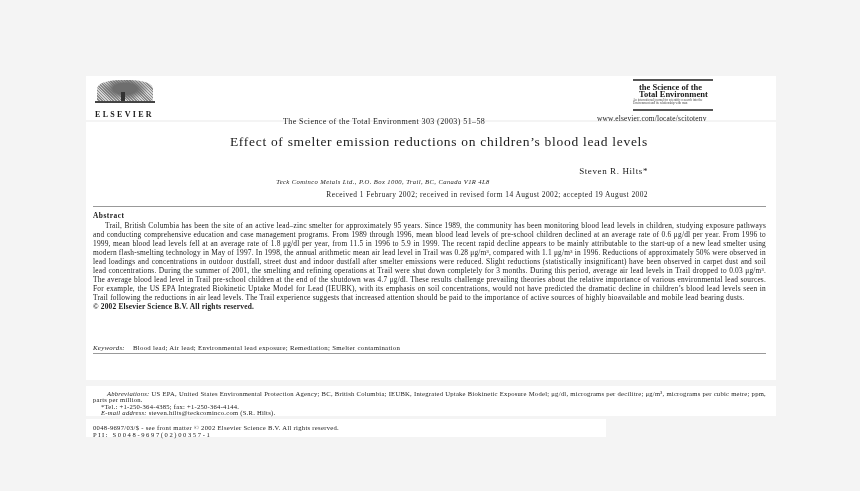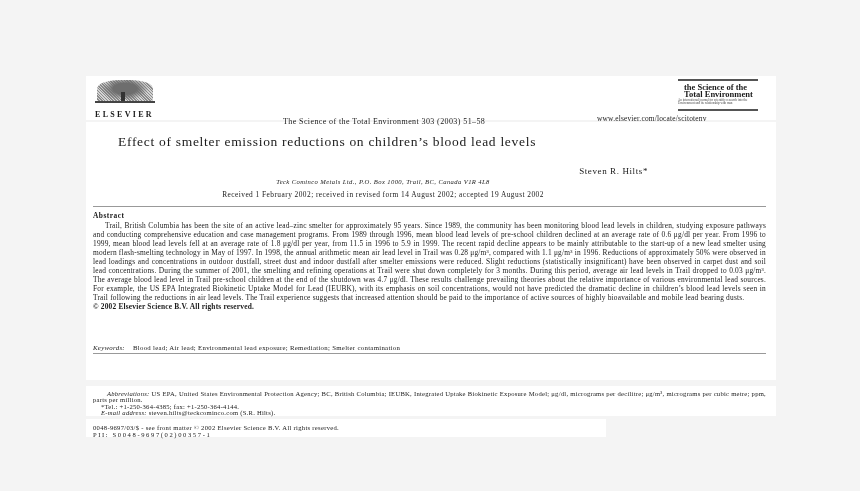--- a/index.html
+++ b/index.html
@@ -21,32 +21,32 @@
       radial-gradient(ellipse at 50% 40%, #555 0 30%, transparent 60%),
       repeating-linear-gradient(45deg, #777 0 1px, #ccc 1px 2px);
     border-radius:40% 40% 10% 10%;
     opacity:.85;
   }
   .trunk { position:absolute; left:26px; top:14px; width:4px; height:10px; background:#333; }
   .ground { position:absolute; left:0; top:23px; width:60px; height:2px; background:#444; }
   .elsevier { position:absolute; left:95px; top:110px; font-size:8px; letter-spacing:2.3px; font-weight:bold; }
   .journal-cite { left:283px; top:117px; font-size:8px; letter-spacing:.4px; }
 
-  .brand-box { position:absolute; left:633px; top:79px; width:80px; height:32px;margin-left:45px; }
+  .brand-box { position:absolute; left:633px; top:79px; width:80px; height:32px; }
   .brand-rule { position:absolute; left:0; width:80px; height:2px; background:#555; }
   .brand-title { position:absolute; left:6px; font-size:8.5px; font-weight:bold; line-height:8px; }
   .brand-sub { position:absolute; left:0; font-size:3.2px; line-height:3.4px; color:#444; width:80px; white-space:normal; }
   .url { left:597px; top:114px; font-size:7.4px; letter-spacing:.2px; }
 
   
-  .title { left:118px; top:136px; width:530px; text-align:left; white-space:normal;
+  .title { left:118px; top:136px; width:530px; text-align:right; white-space:normal;
            font-size:13.5px; letter-spacing:.7px; line-height:11px; }
   .author { left:118px; top:166px; width:530px; text-align:right; font-size:9px; letter-spacing:.6px; }
   .affil { left:118px; top:178px; width:530px; text-align:center; font-size:6.6px; font-style:italic; letter-spacing:.4px; }
-  .received { left:118px; top:190px; width:530px; text-align:center; font-size:7.4px; letter-spacing:.45px; }
+  .received { left:118px; top:190px; width:530px; text-align:right; font-size:7.4px; letter-spacing:.45px; }
 
   .rule { position:absolute; left:93px; width:673px; height:1px; background:#999; }
 
   .abstract-head { left:93px; top:211px; font-size:7.4px; font-weight:bold; letter-spacing:.5px; }
   .abstract-body { position:absolute; left:93px; top:221px; width:673px;
     font-size:7.4px; line-height:9px; text-align:justify; letter-spacing:.2px; }
   .abstract-body p { margin:0; text-indent:12px; }
   .abstract-body .copy { text-indent:0;font-weight:bold; }
   .keywords { left:93px; top:344px; font-size:6.8px; letter-spacing:.3px; }
   .keywords i { font-style:italic; margin-right:8px; }

